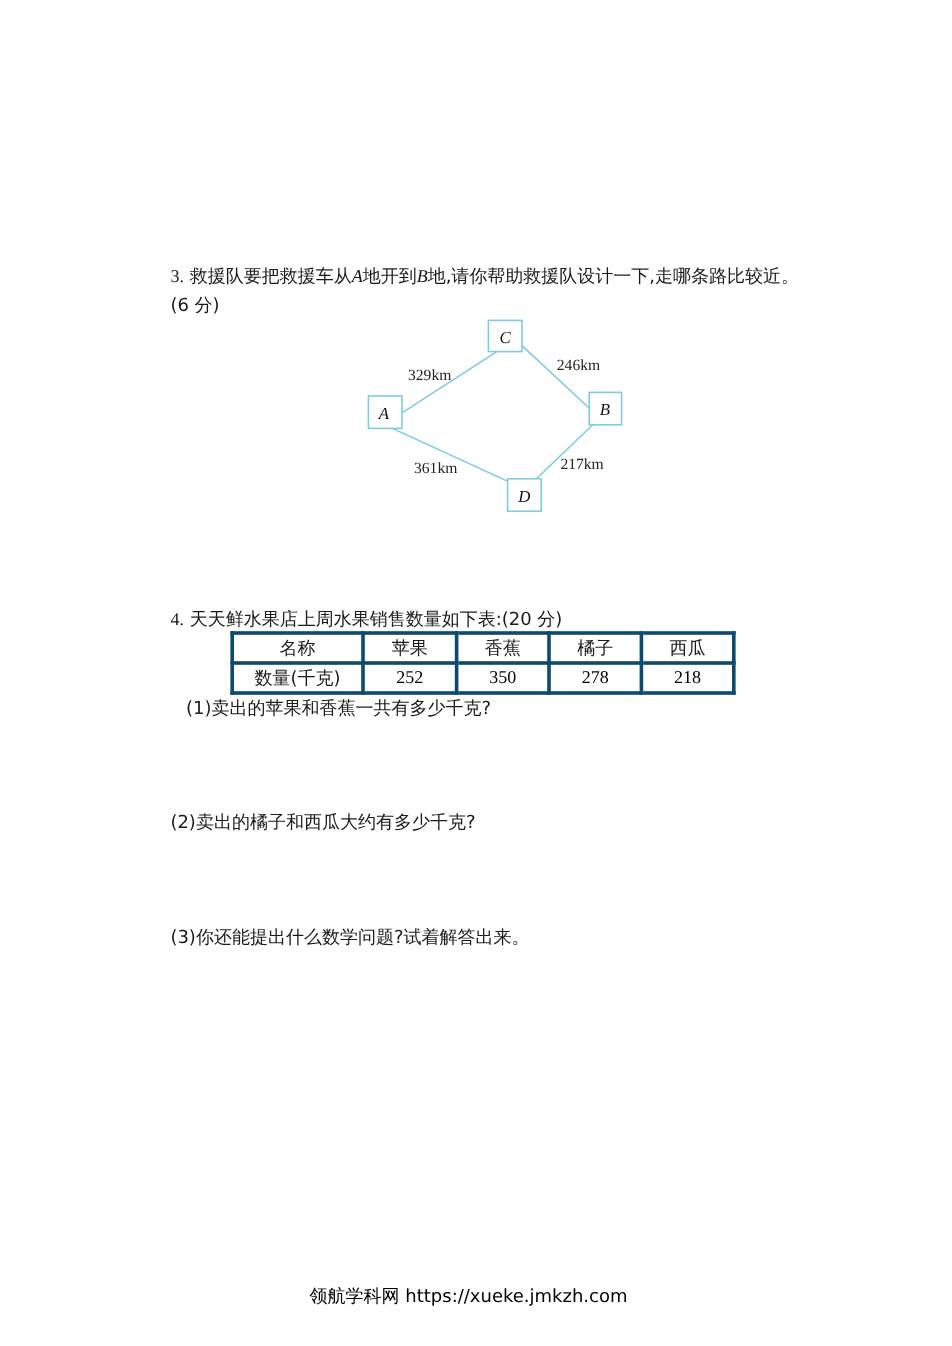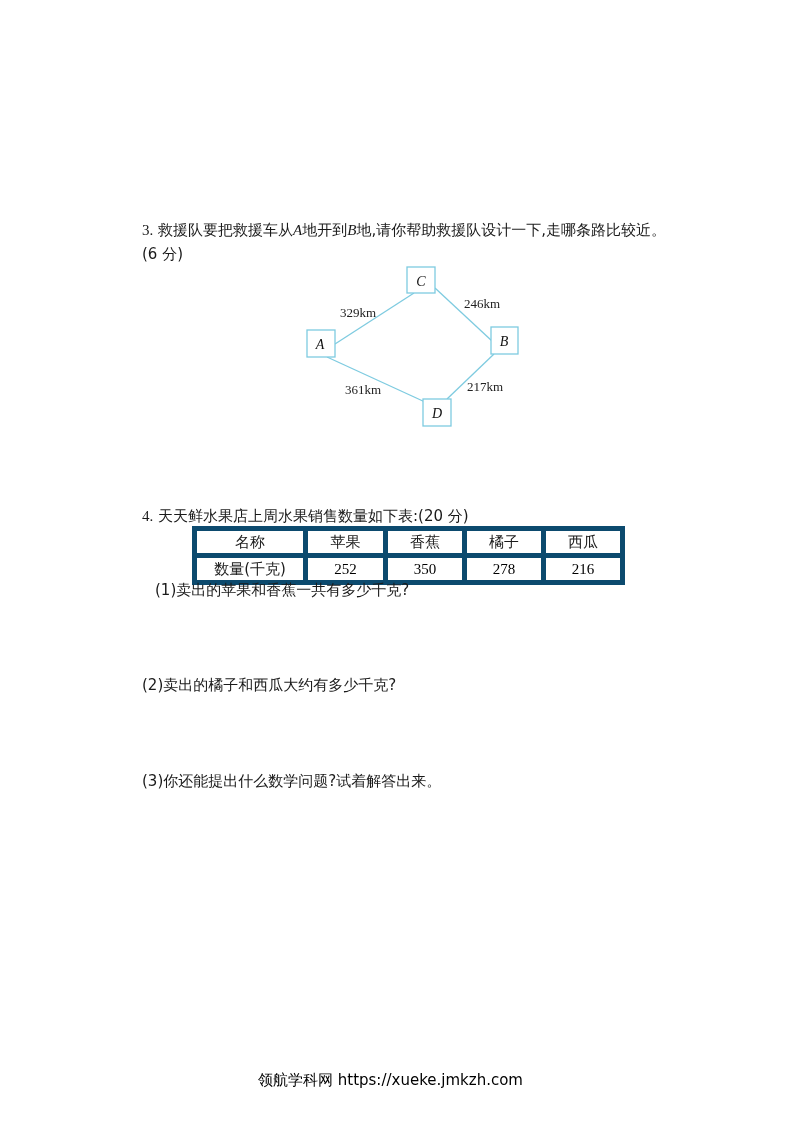--- a/index.html
+++ b/index.html
@@ -10,21 +10,21 @@
   .abs { position: absolute; white-space: nowrap; }
   .q-text { font-size: 15px; line-height: 20px; margin-left: 24px; }
   .q-num { font-family: "Liberation Serif", "DejaVu Serif", serif; }
   .ital { font-family: "Liberation Serif", serif; font-style: italic; }
   svg text { font-family: "Liberation Serif", "DejaVu Serif", serif; }
   table.fruit {
     position: absolute; left: 192px; top: 526px; border-collapse: collapse;
     font-size: 15px;
   }
   table.fruit td {
-    border: 5px solid #0c4a6e; text-align: center; height: 22px; padding: 0;
+    border: 3px solid #0c4a6e; text-align: center; height: 22px; padding: 0;
     line-height: 22px;
   }
   table.fruit td.num { font-family: "Liberation Serif", "DejaVu Serif", serif; color: #000000; }
   .footer { font-size: 15px; color: #000000; }
 </style>
 </head>
 <body>
 
 <div class="abs q-text" style="left:118px; top:220px;">
   <span class="q-num">3.</span>
@@ -69,21 +69,21 @@
     <td style="width:75px;">苹果</td>
     <td style="width:74px;">香蕉</td>
     <td style="width:74px;">橘子</td>
     <td style="width:74px;">西瓜</td>
   </tr>
   <tr>
     <td>数量(千克)</td>
     <td class="num">252</td>
     <td class="num">350</td>
     <td class="num">278</td>
-    <td class="num">216</td>
+    <td class="num">218</td>
   </tr>
 </tbody>
   </table>
 
 <div class="abs q-text" style="left:131px; top:580px;">(1)卖出的苹果和香蕉一共有多少千克?</div>
 <div class="abs q-text" style="left:118px; top:675px;">(2)卖出的橘子和西瓜大约有多少千克?</div>
 <div class="abs q-text" style="left:118px; top:771px;">(3)你还能提出什么数学问题?试着解答出来。</div>
 
 <div class="abs footer" style="left:258px; top:1071px;">领航学科网 https://xueke.jmkzh.com</div>
 

